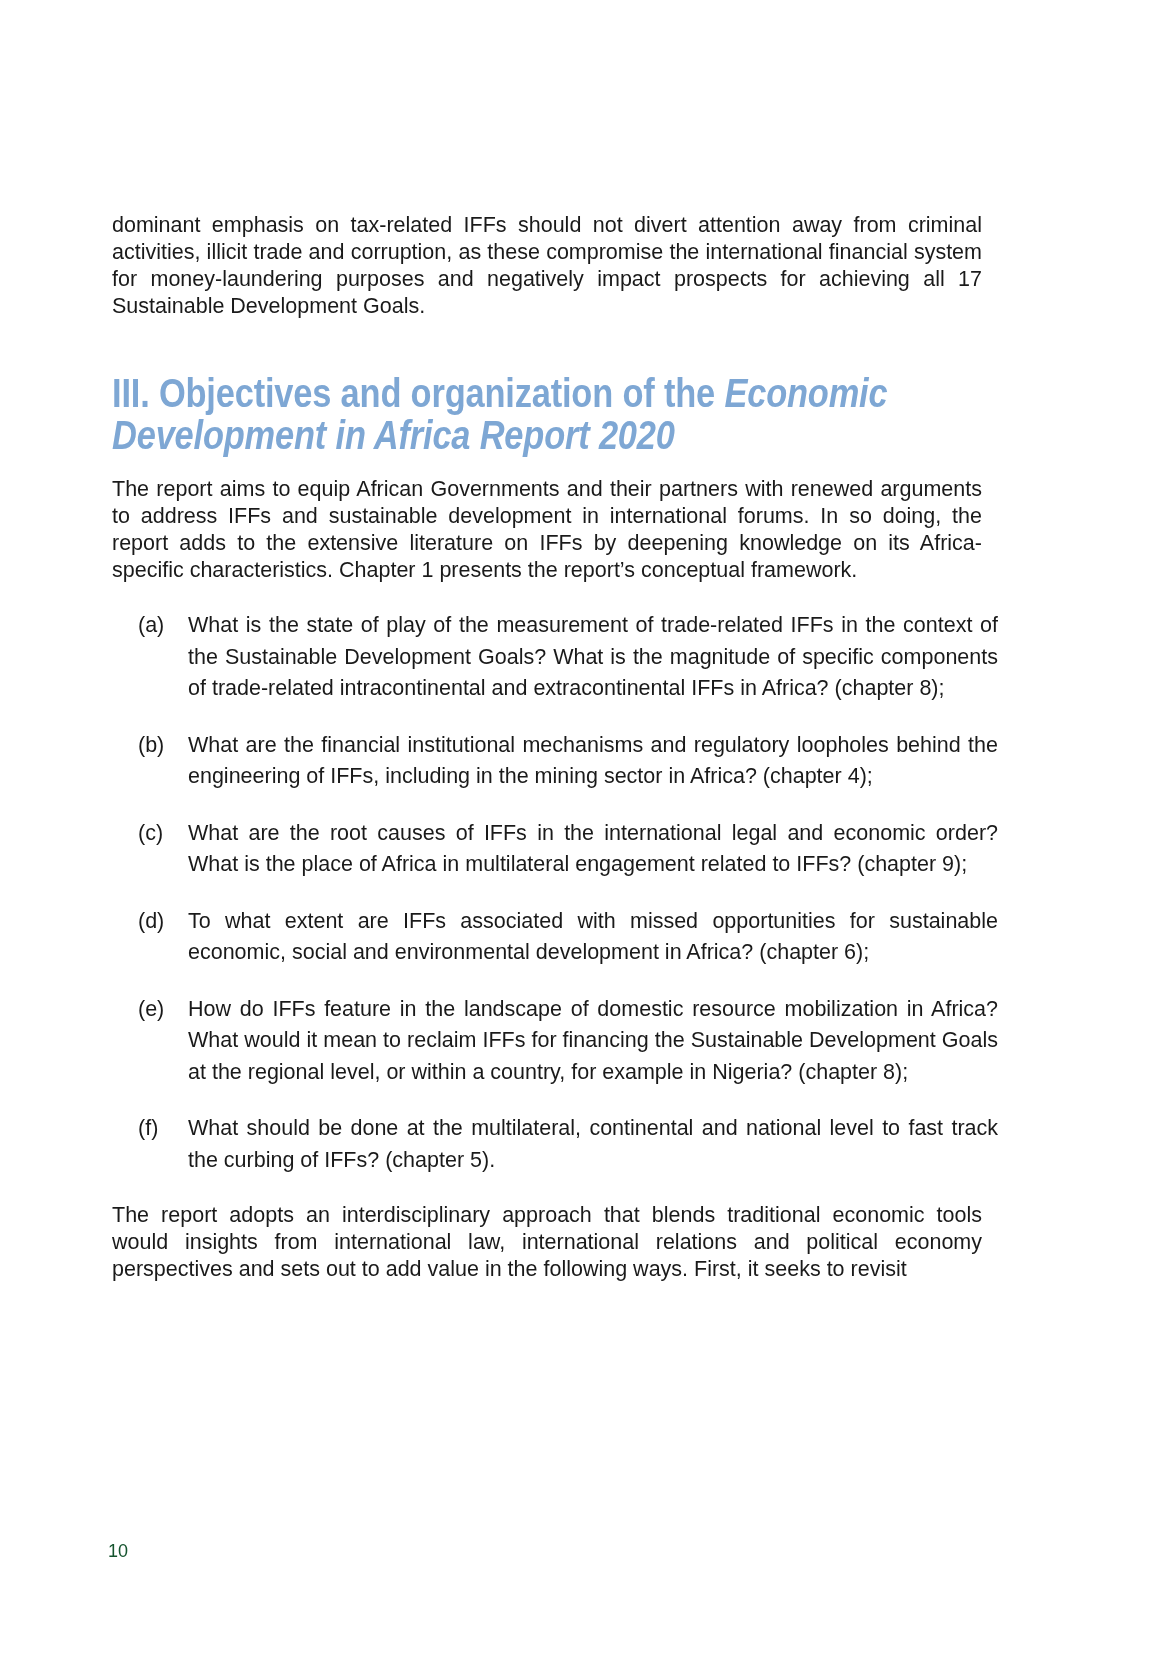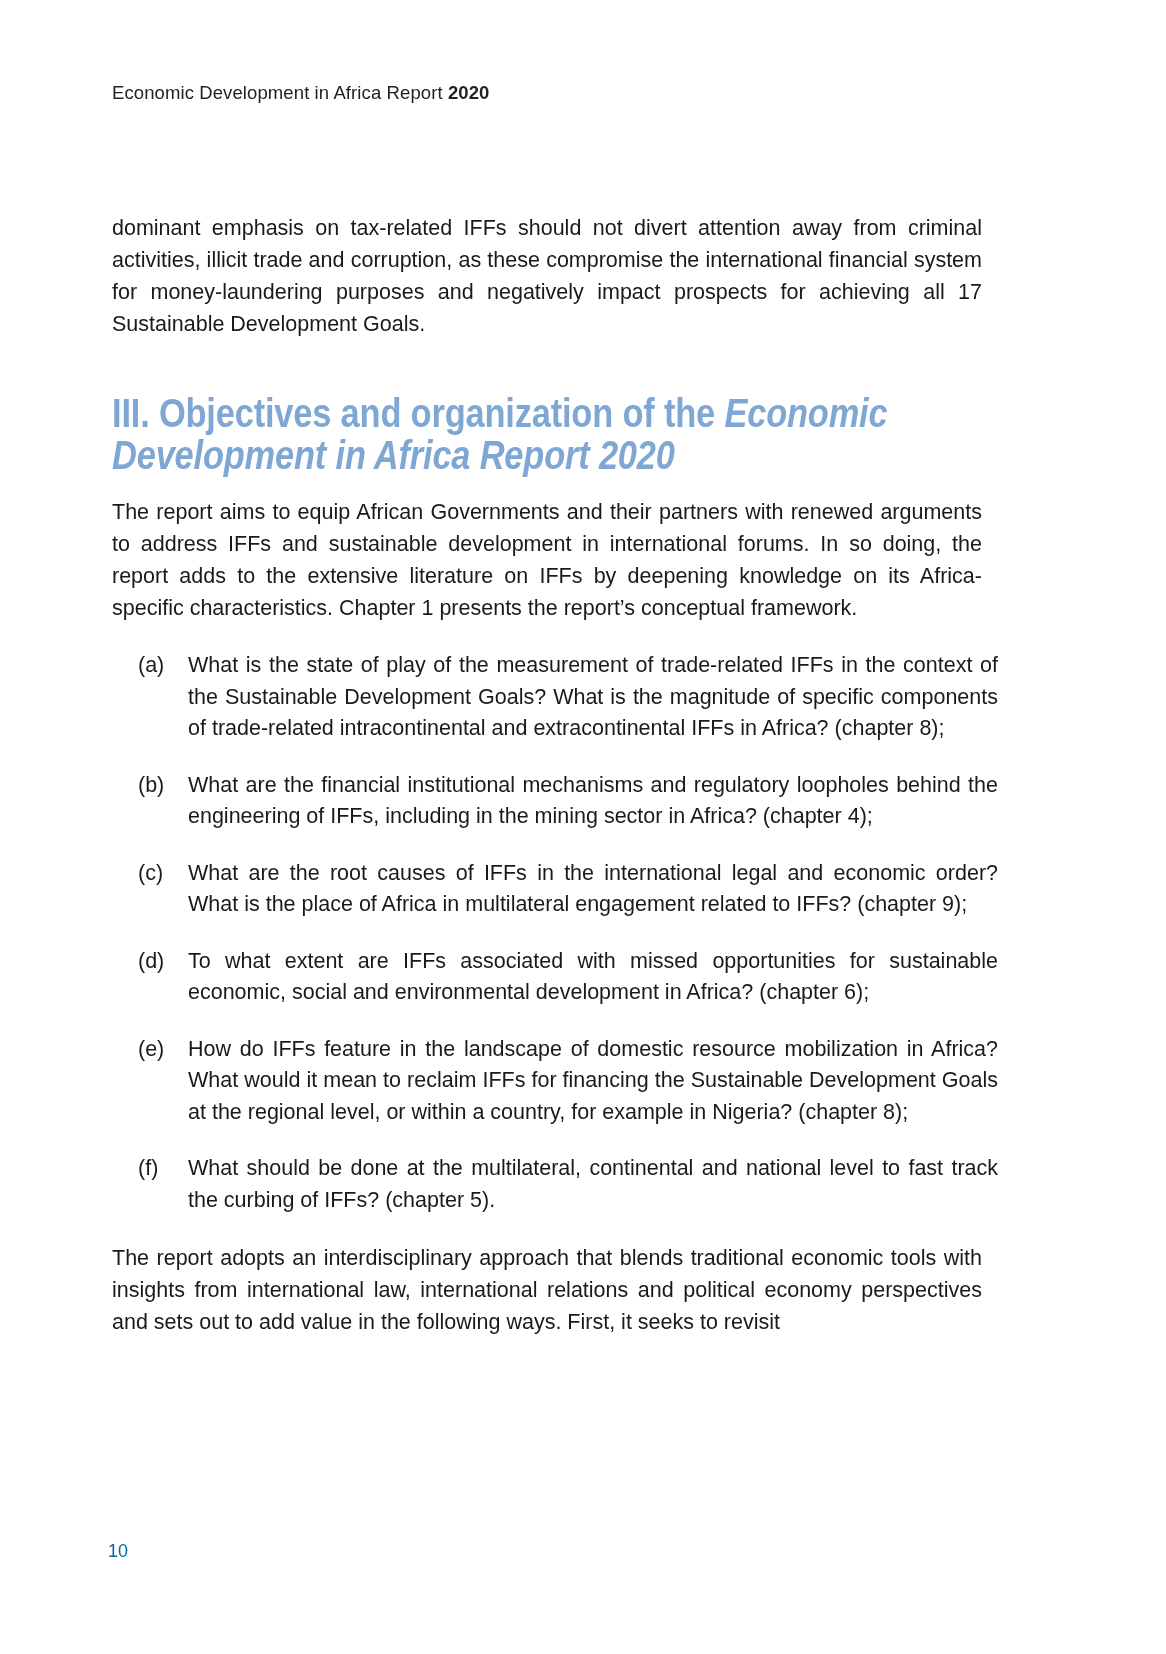--- a/index.html
+++ b/index.html
@@ -37,21 +37,21 @@
   .content {
     position: absolute;
     left: 112px;
     top: 212px;
     width: 886px;
   }
 
   p.body-par {
     margin: 0 16px 26px 0;
     font-size: 21.5px;
-    line-height: 32px;
+    line-height: 27px;
     text-align: justify;
     text-justify: inter-word;
     color: #1a1a1a;
     hyphens: none;
   }
   p.body-par.last-par {
     text-align: justify;
   }
 
   
@@ -101,31 +101,28 @@
   ol.lettered-list > li .item-text {
     display: block;
   }
 
   
   .folio {
     position: absolute;
     left: 108px;
     top: 1541px;
     font-size: 18px;
-    color: #0369a1;
+    color: #14532d;
   }
 </style>
 </head>
 <body>
 
 <div class="page">
 
-  <div class="running-header">
-    <span>Economic Development in Africa Report </span><span class="hdr-year">2020</span>
-  </div>
 
   <div class="content">
 
     <p class="body-par">dominant emphasis on tax-related IFFs should not divert attention away from criminal activities, illicit trade and corruption, as these compromise the international financial system for money-laundering purposes and negatively impact prospects for achieving all 17 Sustainable Development Goals.</p>
 
     <h2 class="section-heading"><span>III. Objectives and organization of the </span><span class="ital">Economic</span><br><span class="ital">Development in Africa Report 2020</span></h2>
 
     <p class="body-par">The report aims to equip African Governments and their partners with renewed arguments to address IFFs and sustainable development in international forums. In so doing, the report adds to the extensive literature on IFFs by deepening knowledge on its Africa-specific characteristics. Chapter 1 presents the report’s conceptual framework.</p>
 
 
@@ -149,19 +146,19 @@
       <li>
         <span class="marker">(e)</span>
         <span class="item-text">How do IFFs feature in the landscape of domestic resource mobilization in Africa? What would it mean to reclaim IFFs for financing the Sustainable Development Goals at the regional level, or within a country, for example in Nigeria? (chapter 8);</span>
       </li>
       <li>
         <span class="marker">(f)</span>
         <span class="item-text">What should be done at the multilateral, continental and national level to fast track the curbing of IFFs? (chapter 5).</span>
       </li>
     </ol>
 
-    <p class="body-par last-par">The report adopts an interdisciplinary approach that blends traditional economic tools with insights from international law, international relations and political economy perspectives and sets out to add value in the following ways. First, it seeks to revisit</p>
+    <p class="body-par last-par">The report adopts an interdisciplinary approach that blends traditional economic tools would insights from international law, international relations and political economy perspectives and sets out to add value in the following ways. First, it seeks to revisit</p>
 
   </div>
 
   <div class="folio">10</div>
 
 </div>
 
 </body></html>

